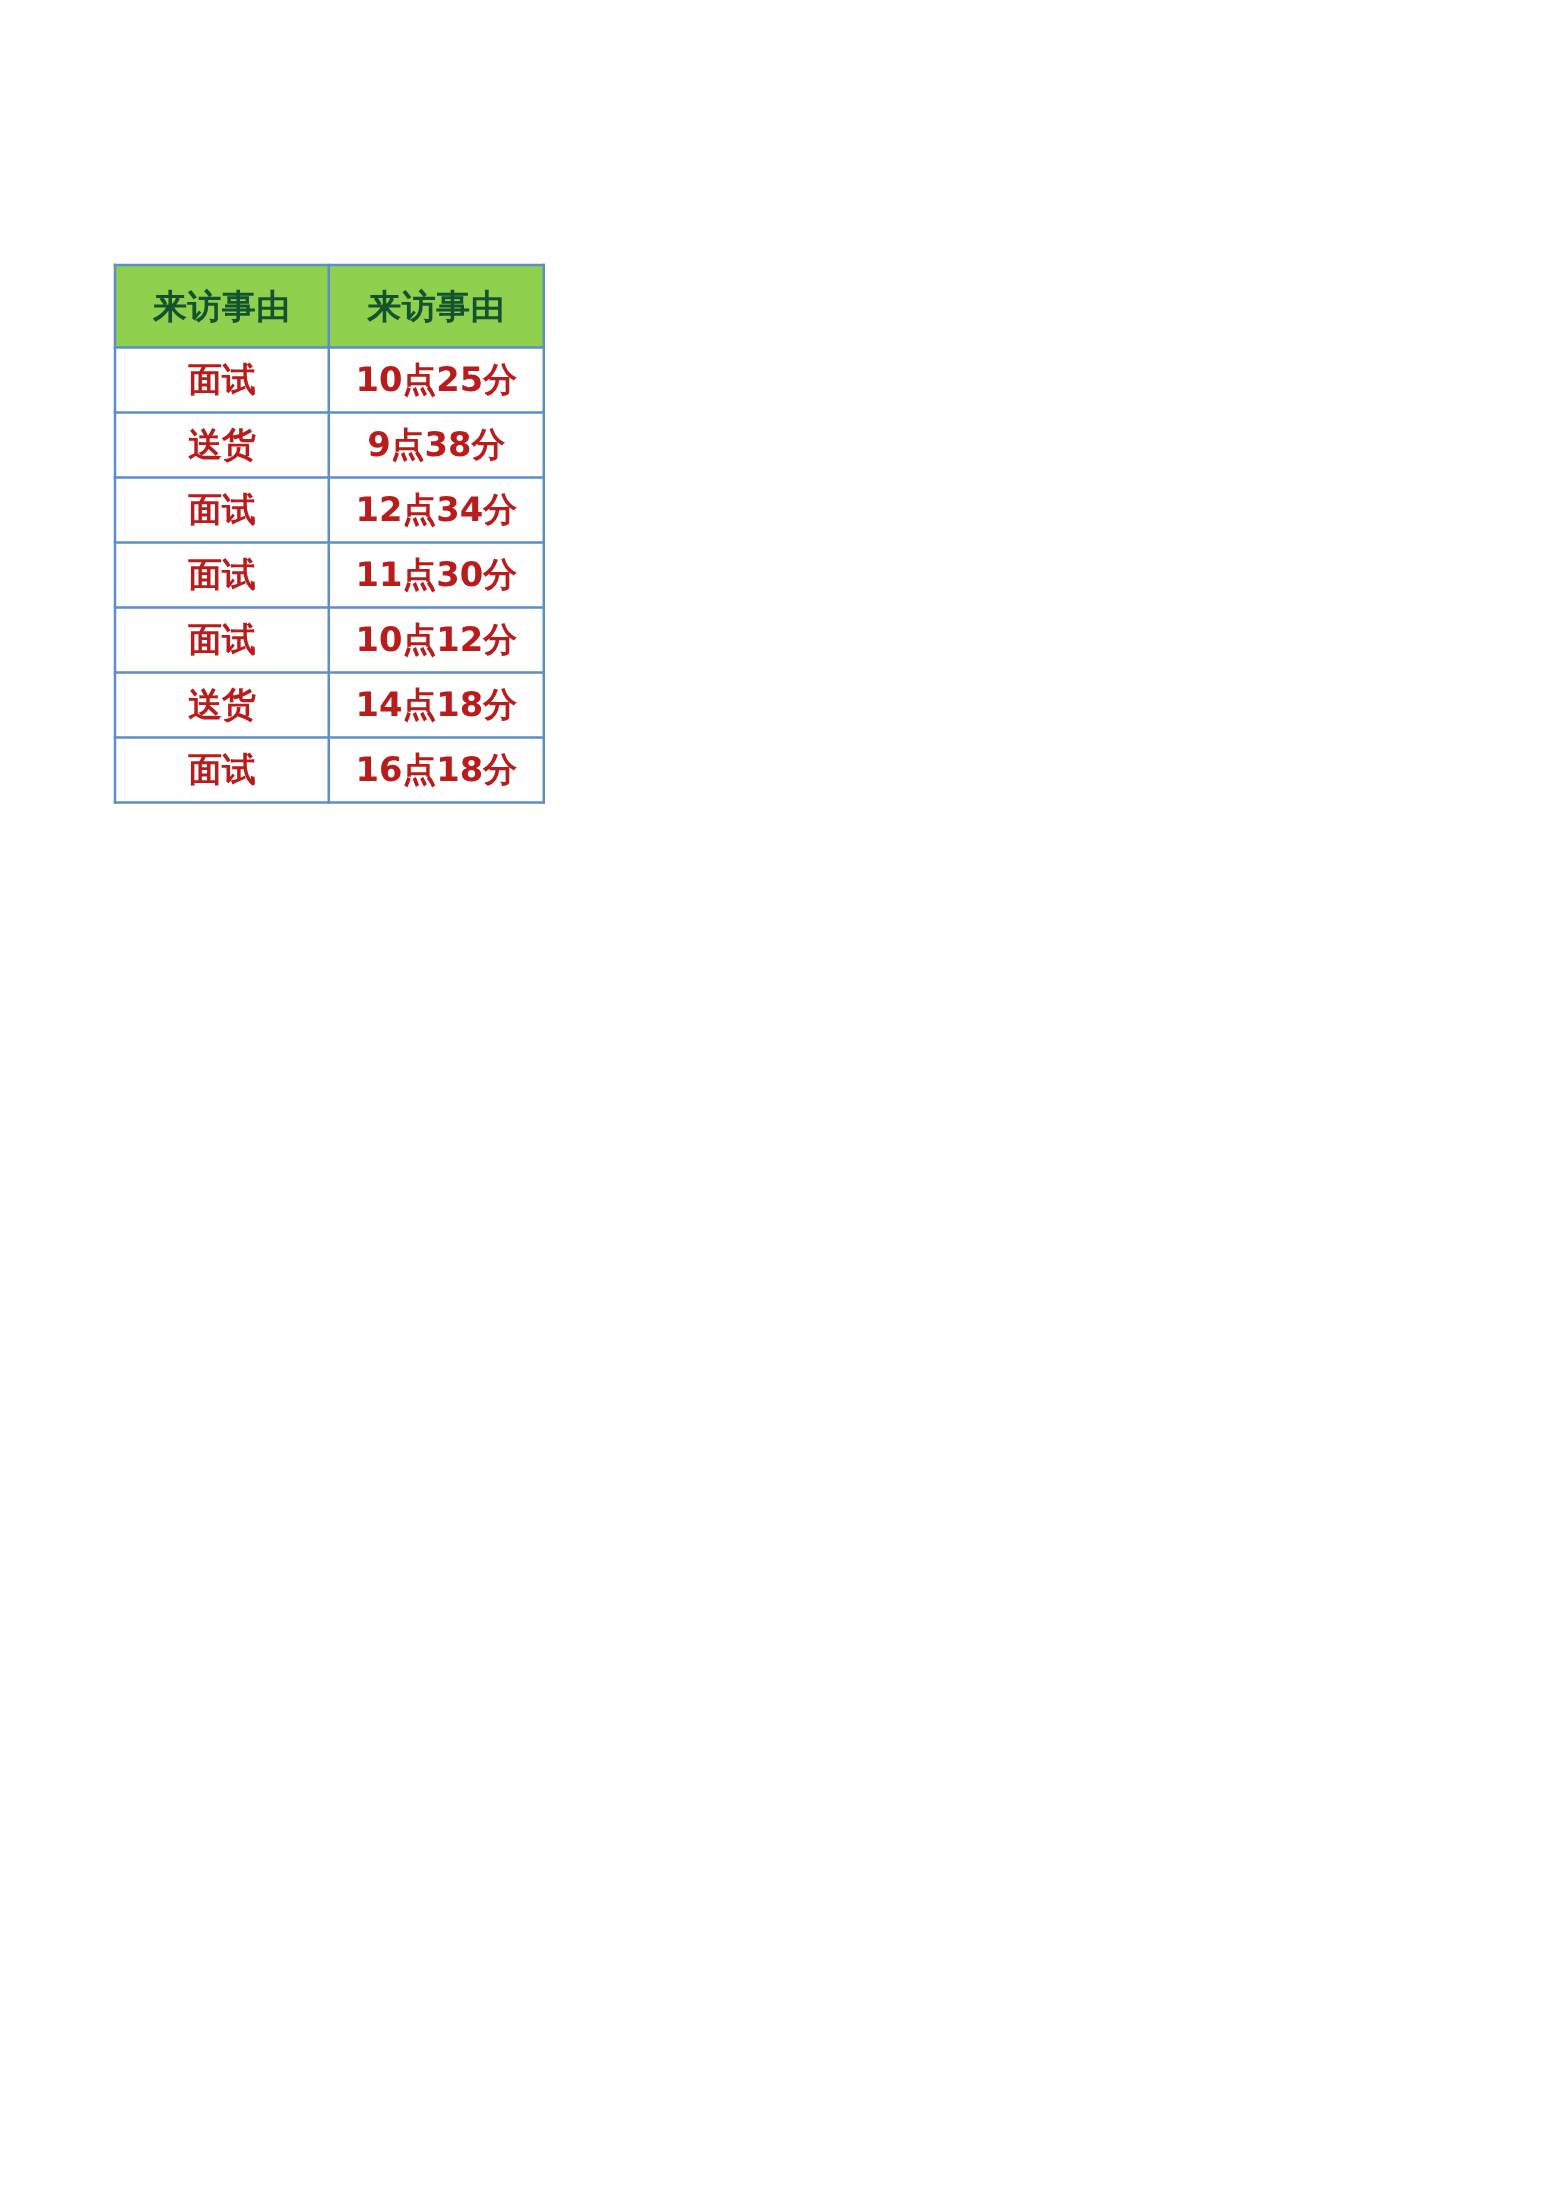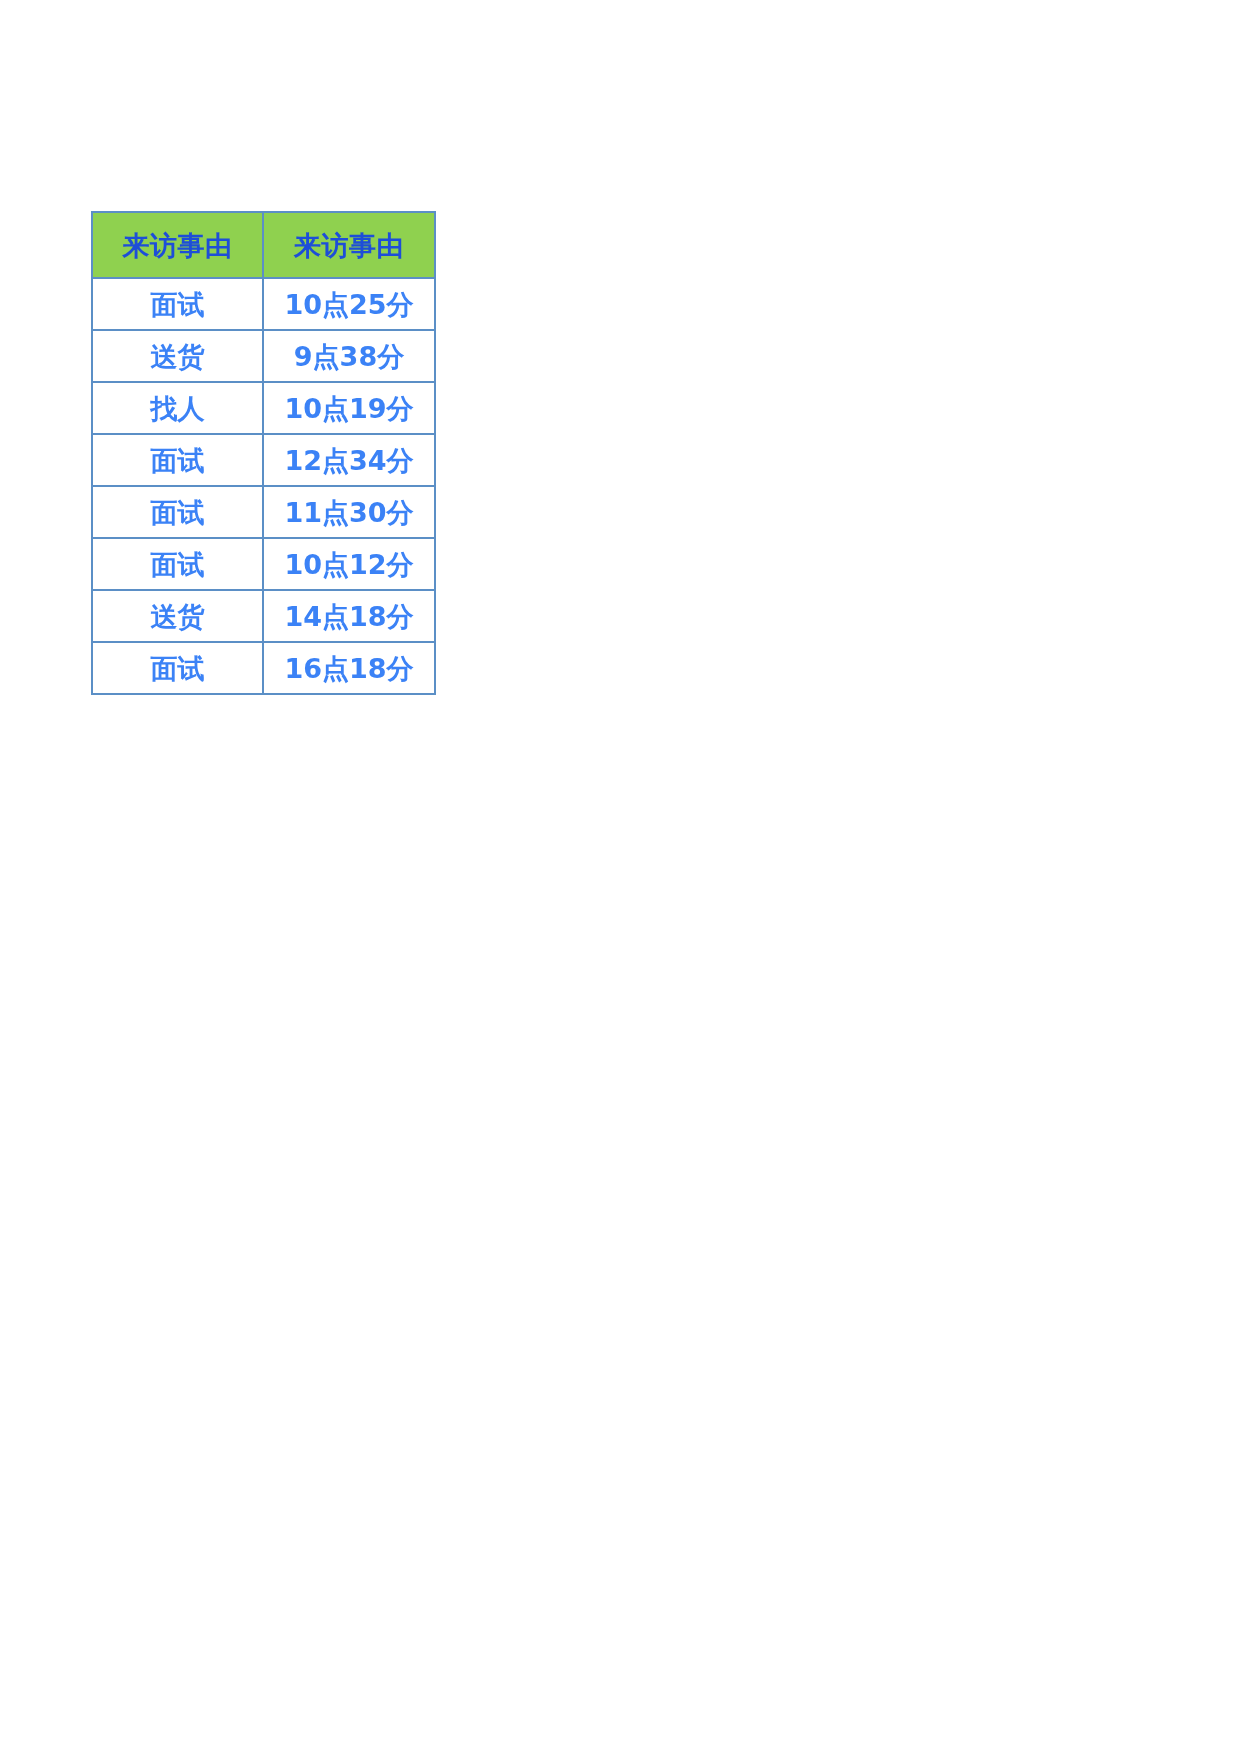--- a/index.html
+++ b/index.html
@@ -44,30 +44,30 @@
   table.visitor-table td {
     border: 2px solid #5B8FC6;
     padding: 0;
     margin: 0;
     text-align: center;
     vertical-align: middle;
   }
 
   table.visitor-table thead th {
     background: #8FD14F;
-    color: #1d4ed8;
+    color: #14532d;
     height: 64px;
     font-size: 27px;
     font-weight: bold;
     letter-spacing: 0.5px;
   }
 
   table.visitor-table tbody td {
     background: #ffffff;
-    color: #3b82f6;
+    color: #b91c1c;
     height: 50px;
     font-size: 27px;
     font-weight: bold;
     letter-spacing: 0px;
   }
 
   .cell-inner {
     display: block;
     line-height: 1;
   }
@@ -105,28 +105,20 @@
         <tr>
           <td>
             <span class="cell-inner">送货</span>
           </td>
           <td>
             <span class="cell-inner">9点38分</span>
           </td>
         </tr>
         <tr>
           <td>
-            <span class="cell-inner">找人</span>
-          </td>
-          <td>
-            <span class="cell-inner">10点19分</span>
-          </td>
-        </tr>
-        <tr>
-          <td>
             <span class="cell-inner">面试</span>
           </td>
           <td>
             <span class="cell-inner">12点34分</span>
           </td>
         </tr>
         <tr>
           <td>
             <span class="cell-inner">面试</span>
           </td>

